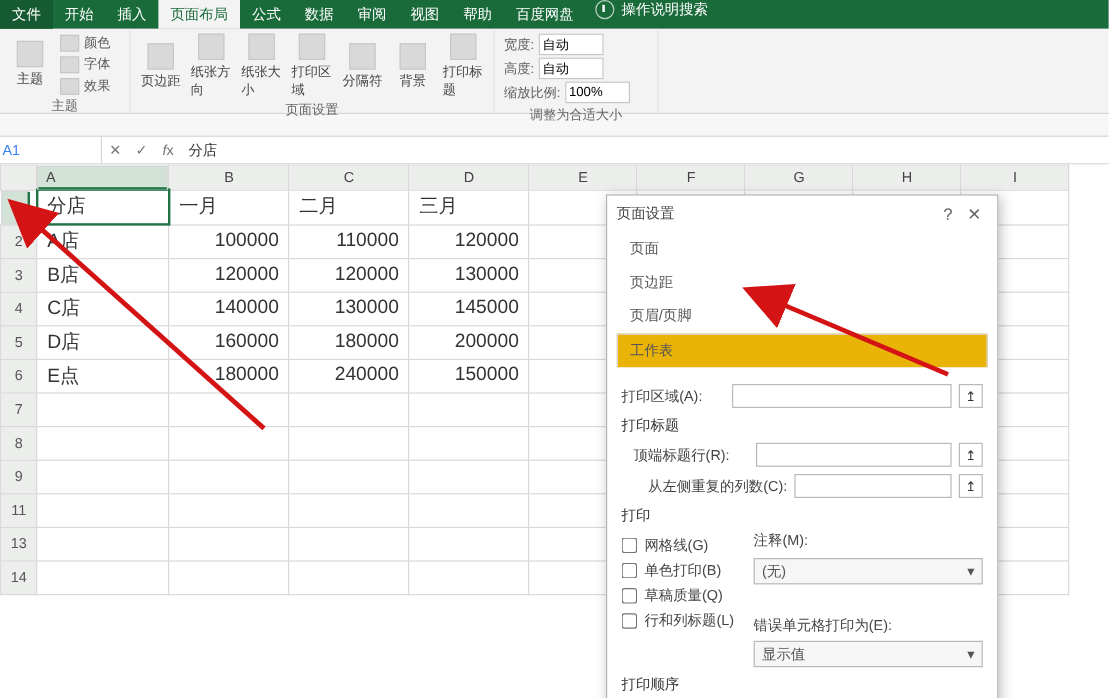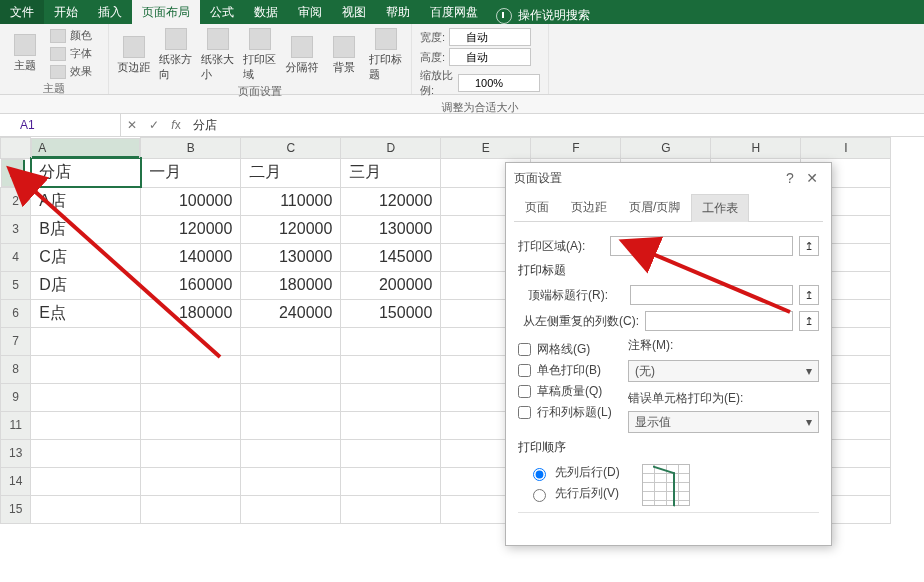--- a/index.html
+++ b/index.html
@@ -1,40 +1,40 @@
 <!DOCTYPE html>
 <html><head>
 <meta charset="utf-8">
 <style>
   html,body{margin:0;padding:0;font-family:"Microsoft YaHei","Segoe UI",Arial,sans-serif;font-size:12px;background:#fff;color:#333;width:924px;height:582px;overflow:hidden;}
   
   .tabstrip{display:flex;align-items:stretch;height:24px;background:#1a6b3a;color:#fff;}
   .tabstrip .tab{padding:0 10px;line-height:24px;cursor:pointer;font-size:12px;}
   .tabstrip .tab.active{background:#f3f3f3;color:#1a6b3a;}
   .tabstrip .tab.file{background:#155a30;}
-  .tabstrip .search{display:flex;align-items:flex-end;gap:6px;margin-left:8px;}
+  .tabstrip .search{display:flex;align-items:flex-start;gap:6px;margin-left:8px;}
   .tabstrip .bulb{width:14px;height:14px;border:1px solid rgba(255,255,255,.7);border-radius:50%;position:relative;}
   .tabstrip .bulb::after{content:"";position:absolute;left:5px;top:3px;width:2px;height:6px;background:#fff;}
   
   .ribbon{height:70px;background:#f3f3f3;border-bottom:1px solid #d7d7d7;display:flex;}
   .rgroup{border-right:1px solid #e3e3e3;padding:4px 8px 2px;display:flex;flex-direction:column;justify-content:space-between;}
   .rgroup .row{display:flex;align-items:center;gap:8px;}
   .rgroup .lbl{font-size:11px;color:#666;text-align:center;margin-top:2px;}
   .rbtn{display:flex;flex-direction:column;align-items:center;gap:2px;font-size:11px;color:#444;min-width:34px;cursor:pointer;}
   .rbtn .ic{width:20px;height:20px;background:#d9d9d9;border:1px solid #c7c7c7;}
   .mini{display:flex;flex-direction:column;gap:3px;font-size:11px;color:#5a5a5a;}
   .mini .line{display:flex;align-items:center;gap:4px;}
   .mini .ic{width:14px;height:12px;background:#d9d9d9;border:1px solid #c7c7c7;}
   .spin{display:flex;align-items:center;gap:4px;}
-  .spin input{width:48px;height:16px;border:1px solid #c7c7c7;font-size:11px;padding:0 16px;}
+  .spin input{width:48px;height:16px;border:1px solid #c7c7c7;font-size:11px;padding:0 2px;}
   
   .qab{height:18px;border-bottom:1px solid #d7d7d7;background:#f7f7f7;}
   
   .fbar{display:flex;align-items:center;height:22px;border-bottom:1px solid #d7d7d7;}
-  .namebox{width:80px;border-right:1px solid #d7d7d7;padding:0 20px;font-size:12px;color:#4c1d95;height:22px;line-height:22px;}
+  .namebox{width:80px;border-right:1px solid #d7d7d7;padding:0 2px;font-size:12px;color:#3b82f6;height:22px;line-height:22px;}
   .fxbtn{width:22px;text-align:center;color:#777;}
   .fxinput{flex:1;padding:0 6px;font-size:12px;color:#333;height:22px;line-height:22px;}
   
   .gridwrap{position:relative;height:calc(582px - 24px - 70px - 18px - 22px);overflow:hidden;}
   table.sheet{border-collapse:collapse;table-layout:fixed;}
   .sheet th,.sheet td{border:1px solid #d9d9d9;height:28px;box-sizing:border-box;font-size:16px;}
   .sheet thead th{background:#eceeec;color:#444;font-weight:normal;font-size:12px;height:20px;}
   .sheet .rh{width:24px;background:#eceeec;text-align:center;color:#555;font-size:12px;}
   .sheet td{padding:0 8px;}
   .sheet td.num{text-align:right;}
@@ -43,23 +43,23 @@
   .active-cell{outline:2px solid #217346;outline-offset:-1px;background:#fff;}
   .rh.sel, thead th.sel{background:#d3e2d7;}
   .rh.sel{position:relative;}
   .rh.sel::after{content:"";position:absolute;right:-1px;top:0;bottom:0;width:2px;background:#217346;}
   thead th.sel{position:relative;}
   thead th.sel::after{content:"";position:absolute;left:0;right:0;bottom:-1px;height:2px;background:#217346;}
   
   .dialog{position:absolute;left:505px;top:25px;width:325px;background:#fff;border:1px solid #b4b4b4;box-shadow:2px 2px 10px rgba(0,0,0,.25);}
   .dlg-title{display:flex;align-items:center;justify-content:space-between;height:30px;padding:0 8px;font-size:12px;color:#444;}
   .dlg-title .tbtn{width:22px;text-align:center;color:#666;cursor:pointer;font-size:14px;}
-  .dlg-tabs{display:flex;border-bottom:1px solid #d7d7d7;margin:0 8px;}
+  .dlg-tabs{display:flex;border-bottom:1px solid #d7d7d7;margin:0 8px;flex-direction:column;}
   .dlg-tabs .dt{padding:5px 10px;font-size:12px;color:#555;cursor:pointer;border:1px solid transparent;border-bottom:none;}
-  .dlg-tabs .dt.active{border-color:#d7d7d7;background:#e5e5e5;position:relative;top:1px;}
+  .dlg-tabs .dt.active{border-color:#d7d7d7;background:#eab308;position:relative;top:1px;}
   .dlg-body{padding:8px 12px 12px;font-size:12px;color:#444;}
   .frow{display:flex;align-items:center;gap:6px;margin:6px 0;justify-content:space-between;}
   .frow label{min-width:96px;}
   .frow.short label{min-width:86px;letter-spacing:0;}
   .tbox{flex:1;height:18px;border:1px solid #b9b9b9;background:#fff;}
   .pick{width:18px;height:18px;border:1px solid #b9b9b9;display:flex;align-items:center;justify-content:center;cursor:pointer;color:#333;font-size:11px;}
   .section{margin-top:6px;margin-bottom:4px;color:#333;}
   .cb{display:flex;align-items:center;gap:6px;margin:4px 0;}
   .cb input{margin:0;}
   .twocol{display:flex;}
@@ -351,32 +351,20 @@
           <td class="txt"></td>
           <td class="num"></td>
           <td class="num"></td>
           <td class="num"></td>
           <td class="num"></td>
           <td class="num"></td>
           <td class="num"></td>
           <td class="num"></td>
           <td class="num"></td>
         </tr>
-        <tr>
-          <td class="rh">15</td>
-          <td class="txt"></td>
-          <td class="num"></td>
-          <td class="num"></td>
-          <td class="num"></td>
-          <td class="num"></td>
-          <td class="num"></td>
-          <td class="num"></td>
-          <td class="num"></td>
-          <td class="num"></td>
-        </tr>
       </tbody>
   </table>
 
   <div class="dialog">
     <div class="dlg-title">
       <span>页面设置</span>
       <div style="display:flex">
         <span class="tbtn">?</span>
         <span class="tbtn">✕</span>
       </div>
@@ -392,26 +380,27 @@
         <label>打印区域(A):</label>
         <div class="tbox"></div>
         <div class="pick">↥</div>
       </div>
       <div class="section">打印标题</div>
       <div class="frow" style="margin-left:10px">
         <label>顶端标题行(R):</label>
         <div class="tbox"></div>
         <div class="pick">↥</div>
       </div>
-      <div class="frow" style="margin-left:5px">
+      <div class="frow" style="margin-left:22px">
         <label>从左侧重复的列数(C):</label>
         <div class="tbox"></div>
         <div class="pick">↥</div>
       </div>
 
+      <div class="section">打印</div>
       <div class="twocol">
         <div class="left">
           <div class="cb">
               <input type="checkbox" style="">
               <span>网格线(G)</span>
             </div>
           <div class="cb">
               <input type="checkbox" style="">
               <span>单色打印(B)</span>
             </div>
@@ -425,21 +414,21 @@
             </div>
         </div>
         <div class="right">
           <div class="frow" style="margin:0 0 6px">
               <label style="min-width:auto">注释(M):</label>
             </div>
           <div class="sel">
               <span>(无)</span>
               <span>▾</span>
             </div>
-          <div class="frow" style="margin:8px 0 4px">
+          <div class="frow" style="margin:26px 0 4px">
               <label style="min-width:auto">错误单元格打印为(E):</label>
             </div>
           <div class="sel">
               <span>显示值</span>
               <span>▾</span>
             </div>
         </div>
       </div>
 
       <div class="section">打印顺序</div>

